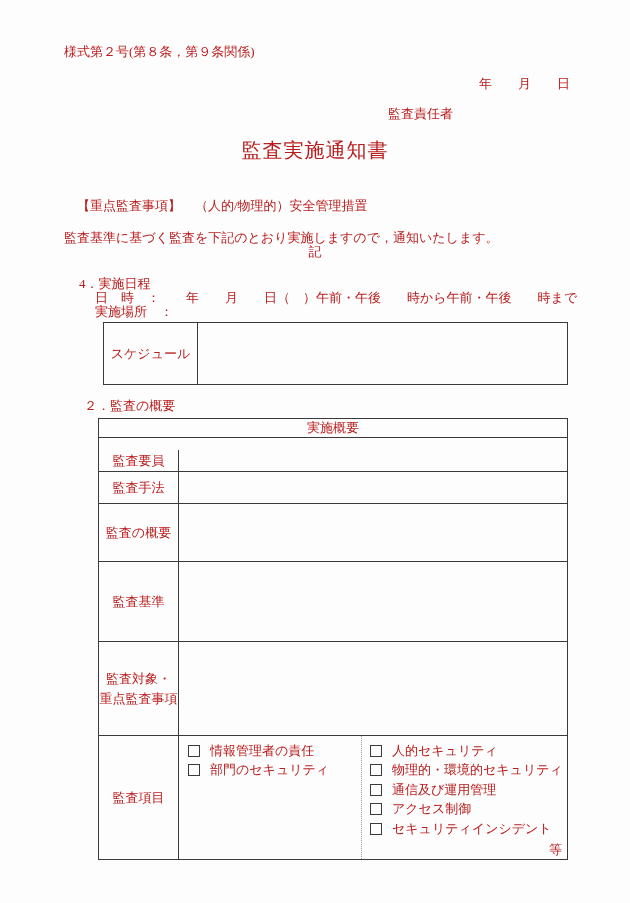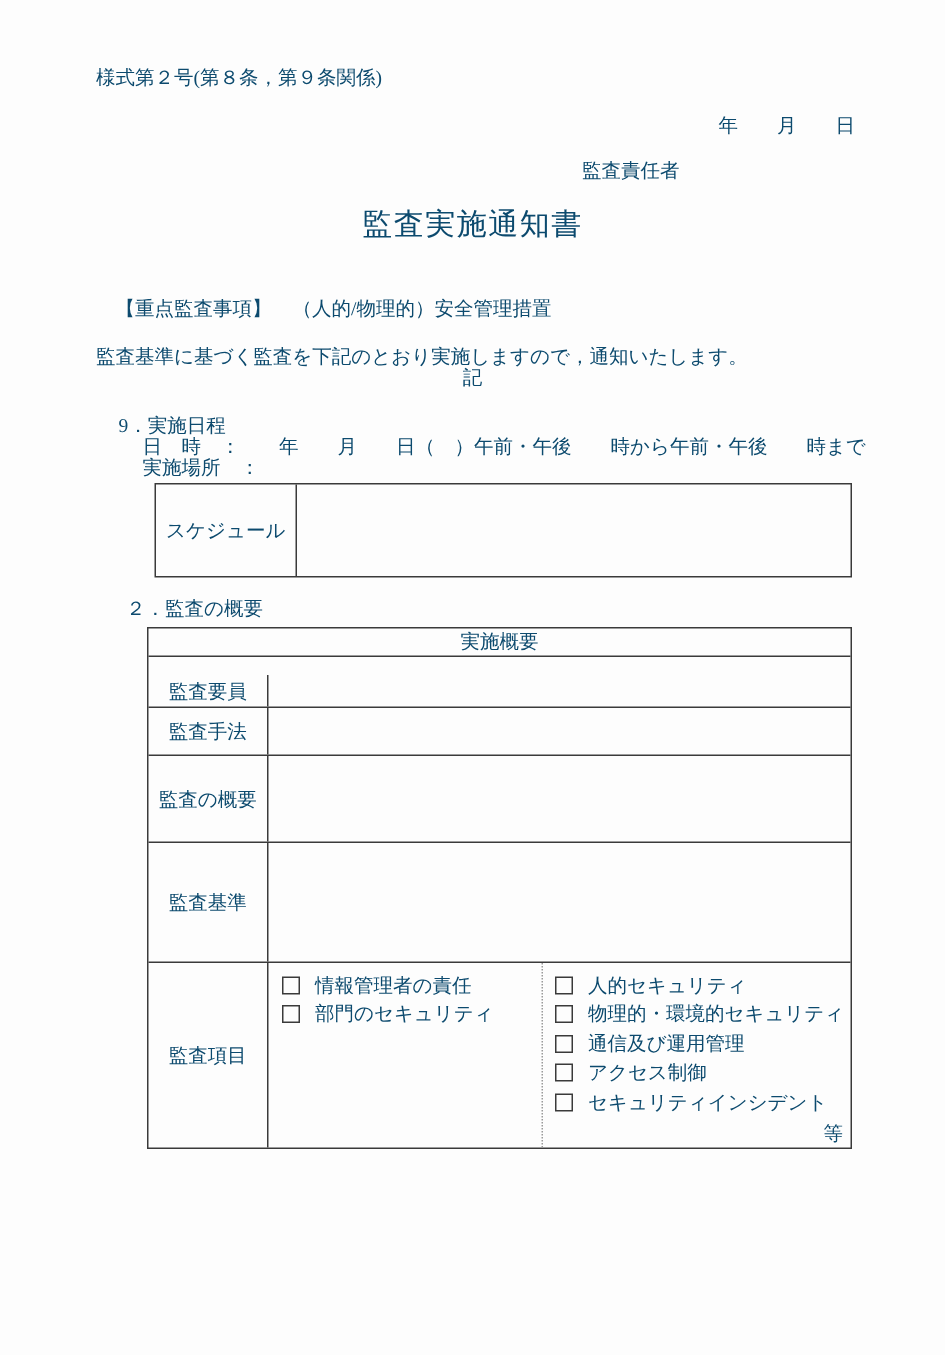--- a/index.html
+++ b/index.html
@@ -1,21 +1,21 @@
 <!DOCTYPE html>
 <html><head>
 <meta charset="utf-8">
 <style>
   html,body { margin:0; padding:0; background:#fbfbfb; }
   #page {
     position:relative;
     width:630px; height:903px;
     background:#fdfdfd;
     font-family:"Liberation Serif","DejaVu Serif",serif;
-    color:#0c4a6e;
+    color:#b91c1c;
     font-size:13px;
     overflow:hidden;
   }
   .abs { position:absolute; white-space:pre; line-height:1.15; }
   .center { left:0; width:630px; text-align:center; }
   .title { font-size:20px; letter-spacing:1px; }
 
   
   .table1 {
     position:absolute; left:103px; top:322px;
@@ -82,21 +82,21 @@
   <div class="abs" style="left:64px; top:184px;">
     <span>【重点監査事項】</span><span style="margin-left:14px;">（人的/物理的）安全管理措置</span>
   </div>
 
   <div class="abs center title" style="top:139px;">監査実施通知書</div>
 
   <div class="abs" style="left:64px; top:231px;">監査基準に基づく監査を下記のとおり実施しますので，通知いたします。</div>
 
   <div class="abs center" style="top:245px;">記</div>
 
-  <div class="abs" style="left:79px; top:277px;">9．実施日程</div>
+  <div class="abs" style="left:79px; top:277px;">4．実施日程</div>
 
   <div class="abs" style="left:95px; top:291px;">日　時　：　　年　　月　　日（　）午前・午後　　時から午前・午後　　時まで</div>
 
   <div class="abs" style="left:95px; top:305px;">実施場所　：</div>
 
   <div class="table1">
     <div class="label-cell">スケジュール</div>
     <div class="value-cell"></div>
   </div>
 
@@ -119,20 +119,27 @@
     <div class="t2-row h-r3">
       <div class="t2-label">監査の概要</div>
       <div class="t2-value"></div>
     </div>
 
     <div class="t2-row h-r4">
       <div class="t2-label">監査基準</div>
       <div class="t2-value"></div>
     </div>
 
+    <div class="t2-row h-r5">
+      <div class="t2-label">
+        <span>監査対象・</span>
+        <span>重点監査事項</span>
+      </div>
+      <div class="t2-value"></div>
+    </div>
 
     <div class="t2-row h-r6 last">
       <div class="t2-label">監査項目</div>
       <div class="t2-value">
         <div class="items-wrap">
 
           <div class="items-left">
             <div class="cb-item">
               <span class="cb"></span>
               <span>情報管理者の責任</span>

